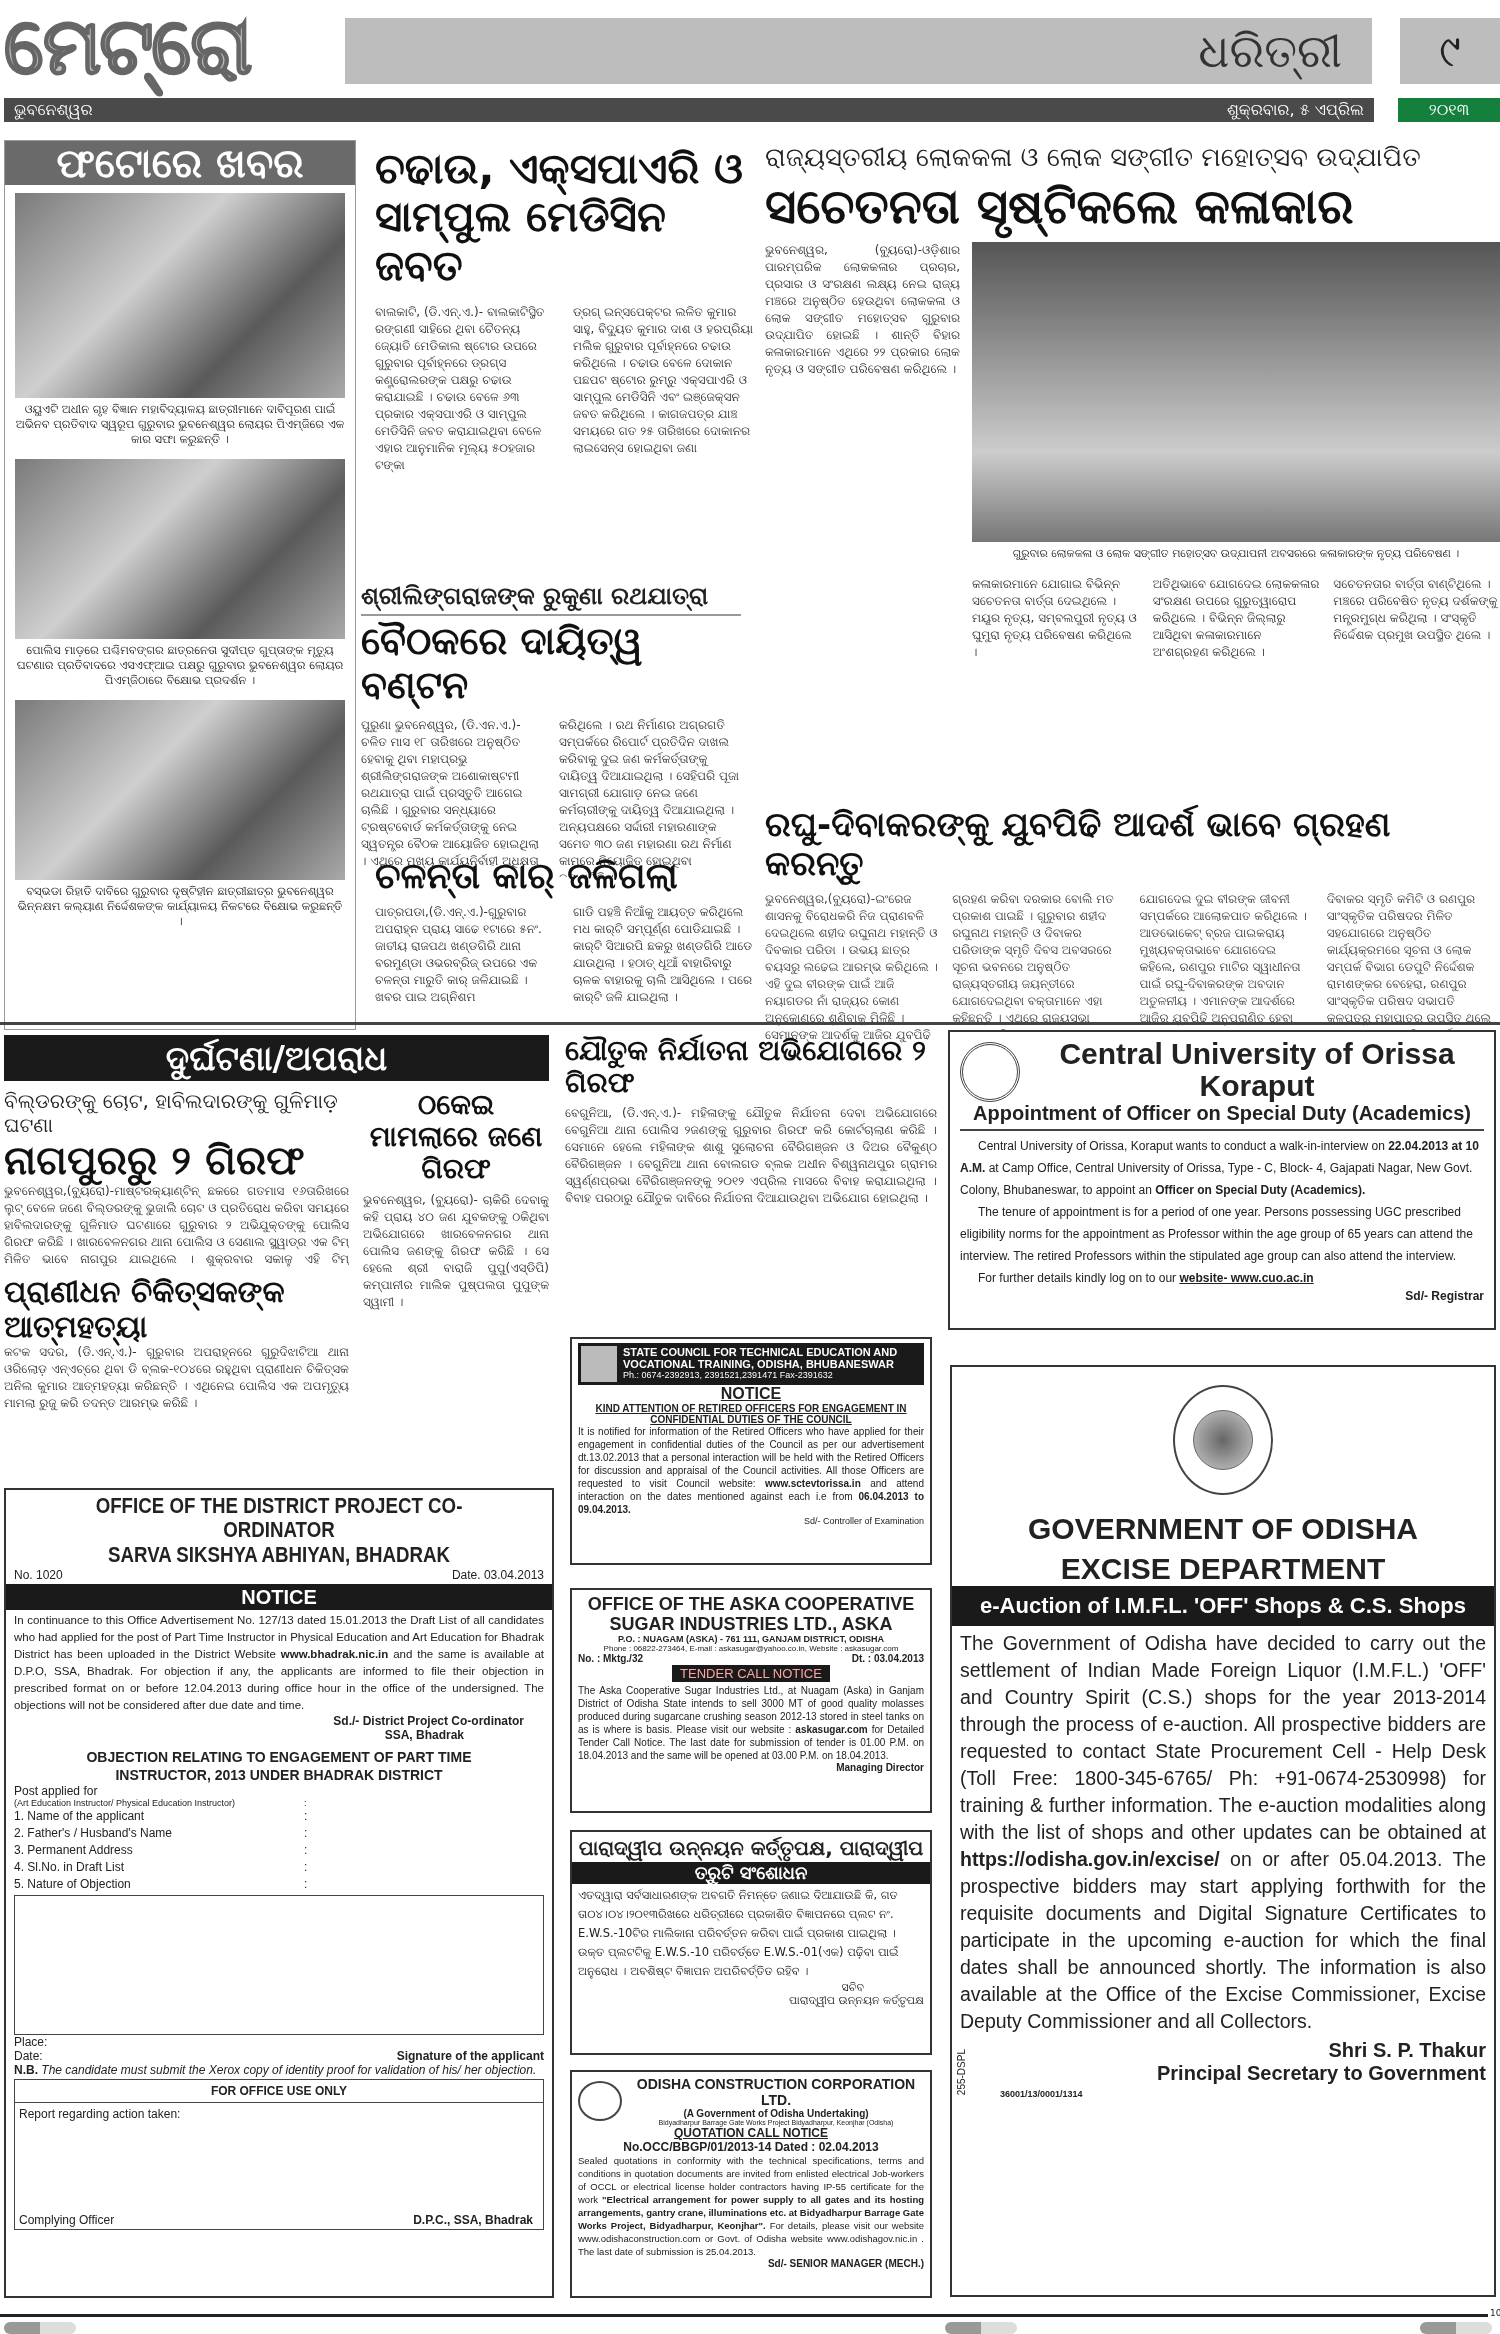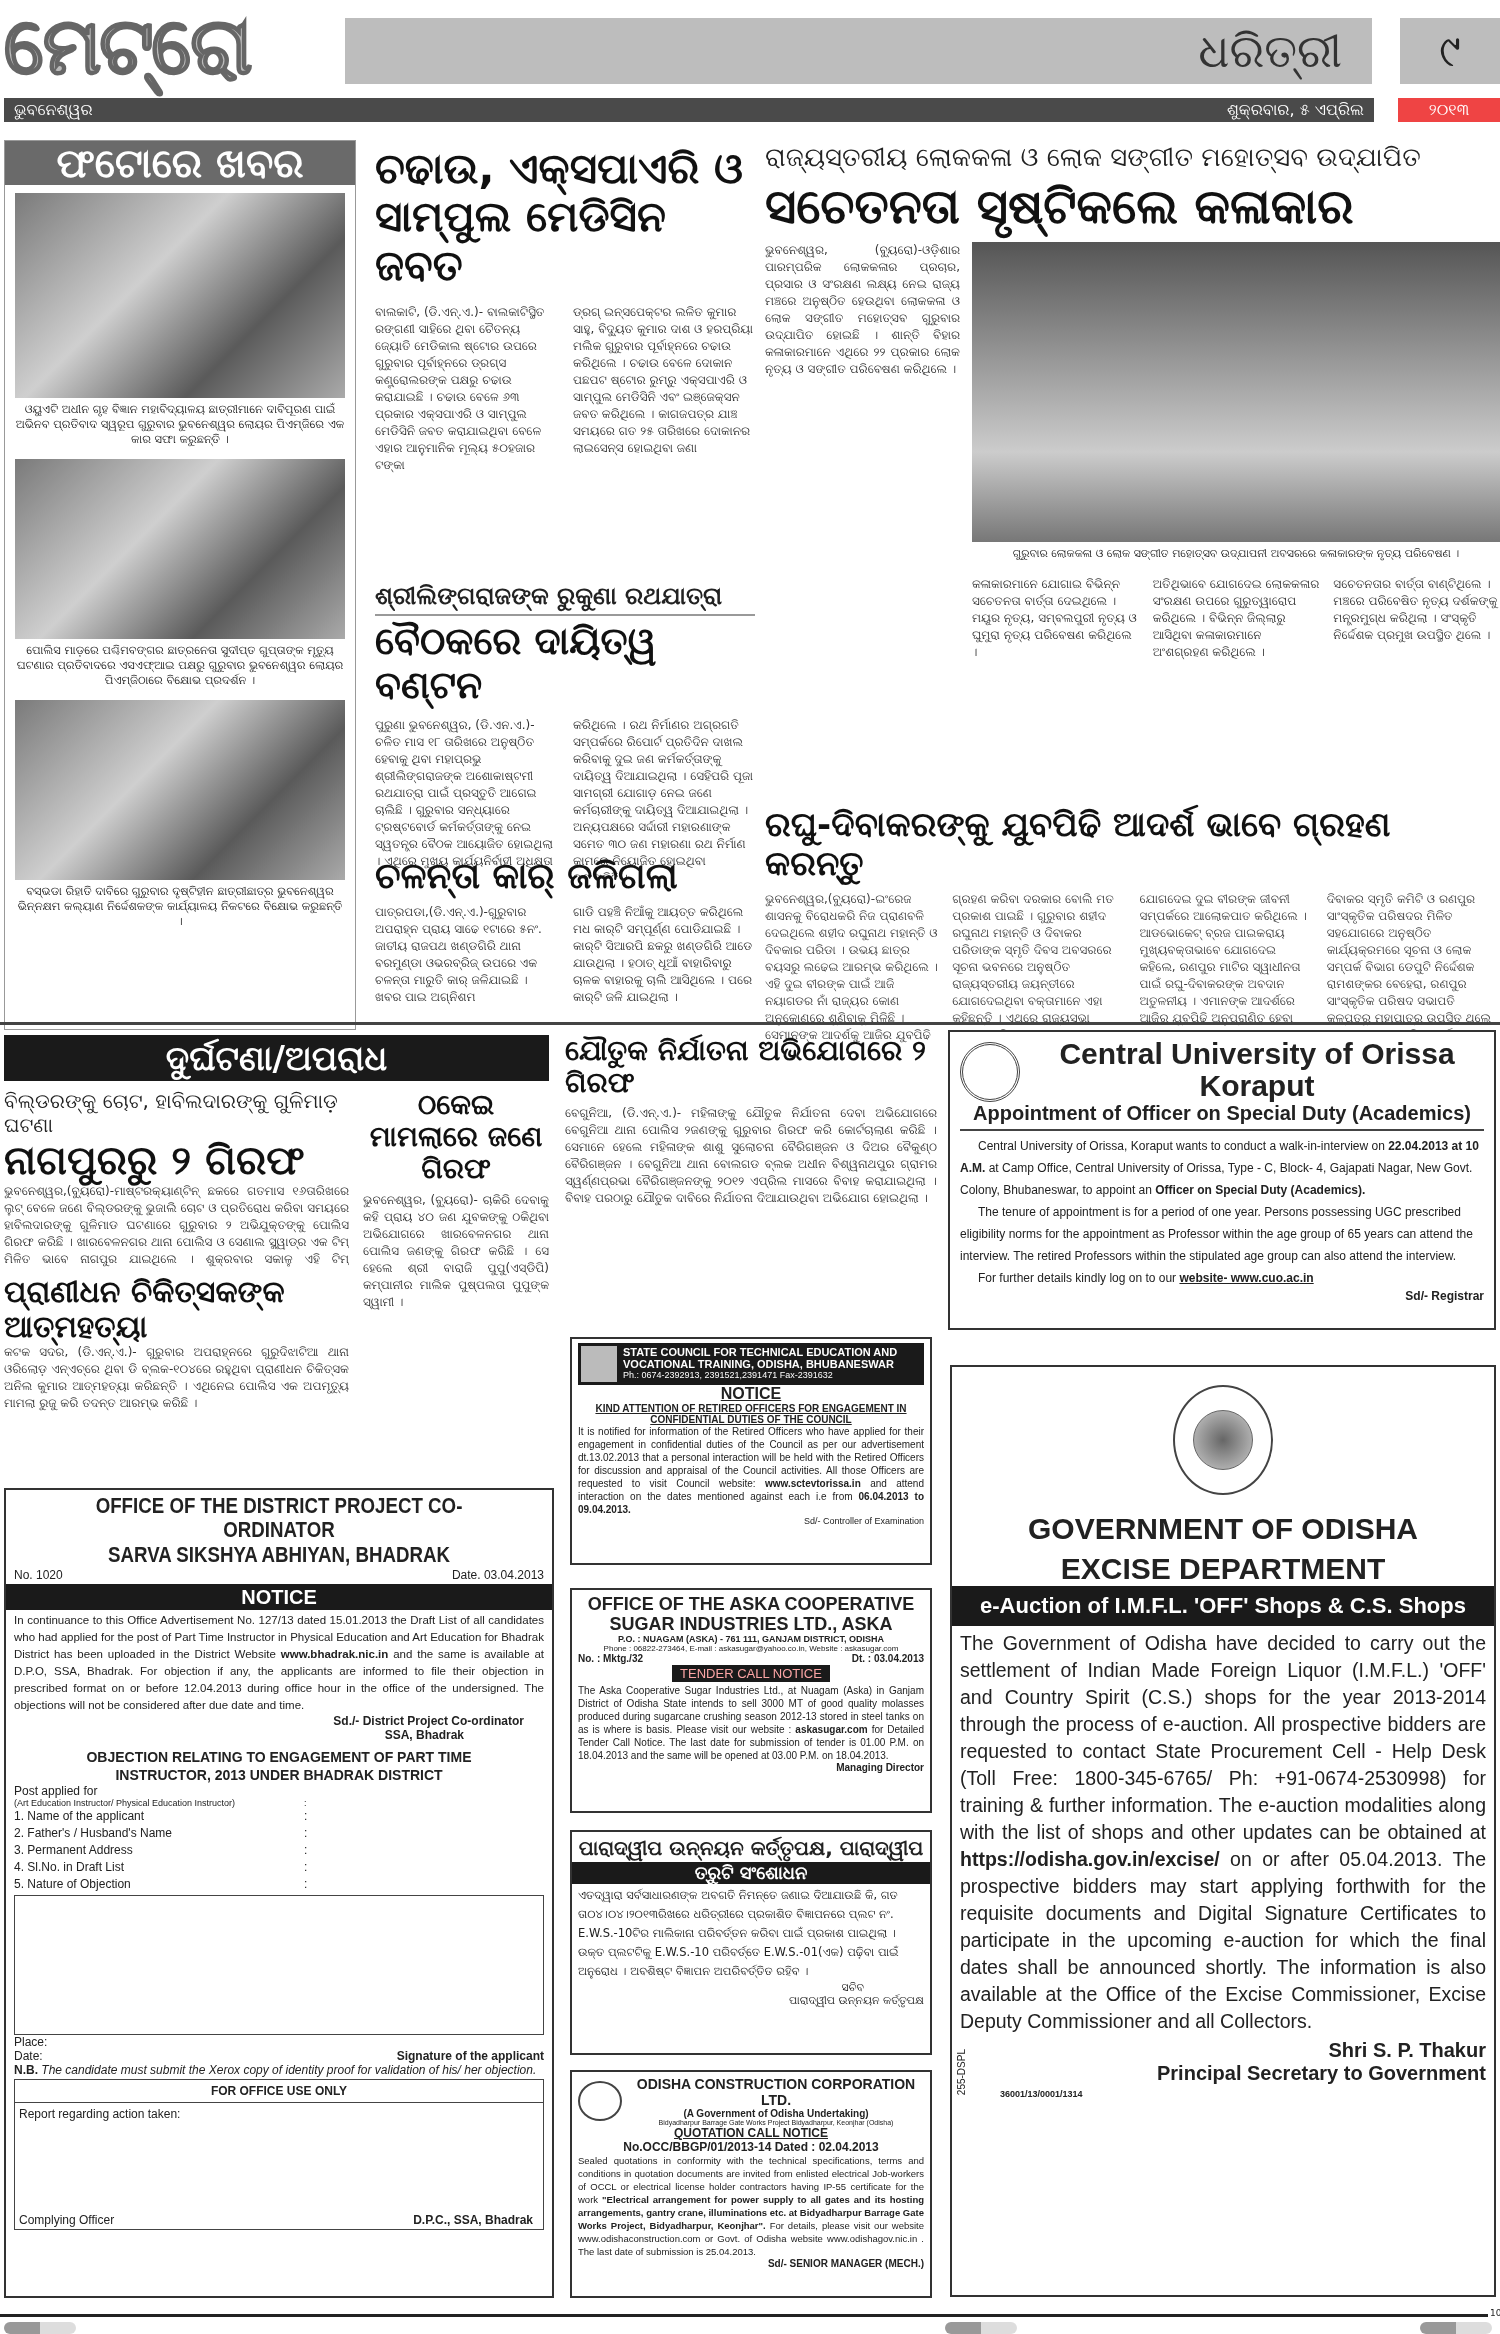--- a/index.html
+++ b/index.html
@@ -4,21 +4,21 @@
 <style>
 *{box-sizing:border-box;margin:0;padding:0;}
 body{width:1500px;height:2334px;background:#fff;font-family:"DejaVu Sans",sans-serif;color:#222;position:relative;overflow:hidden;}
 .abs{position:absolute;}
 
 .logo{left:0;top:0;width:340px;height:92px;font-size:78px;font-weight:bold;color:#bbb;-webkit-text-stroke:2px #666;letter-spacing:-2px;line-height:92px;padding-left:4px;}
 .greybar{left:345px;top:18px;width:1027px;height:66px;background:#bdbdbd;}
 .section{right:10px;top:0;font-size:46px;color:#333;line-height:66px;padding-right:20px;}
 .pagebox{left:1400px;top:18px;width:100px;height:66px;background:#bdbdbd;font-size:44px;text-align:center;line-height:66px;color:#222;}
 .datebar{left:4px;top:98px;width:1370px;height:24px;background:#4a4a4a;color:#fff;font-size:16px;line-height:24px;padding:0 10px;display:flex;justify-content:space-between;}
-.yearbox{left:1398px;top:98px;width:102px;height:24px;background:#ef4444;color:#fff;font-size:16px;text-align:center;line-height:24px;}
+.yearbox{left:1398px;top:98px;width:102px;height:24px;background:#15803d;color:#fff;font-size:16px;text-align:center;line-height:24px;}
 
 .photocol{left:4px;top:140px;width:352px;height:890px;border:1px solid #999;}
 .photohead{background:#6a6a6a;color:#fff;font-size:40px;font-weight:bold;text-align:center;height:44px;line-height:44px;}
 .photo{margin:8px 10px 0;background:linear-gradient(135deg,#7a7a7a,#cfcfcf 40%,#5a5a5a 70%,#aaa);}
 .cap{font-size:11.5px;text-align:center;padding:4px 10px;line-height:15px;}
 
 .h1{font-weight:bold;color:#111;line-height:1.15;}
 .col2{display:grid;grid-template-columns:1fr 1fr;column-gap:16px;font-size:12px;line-height:17px;color:#333;}
 .col4{display:grid;grid-template-columns:repeat(4,1fr);column-gap:14px;font-size:12px;line-height:17px;color:#404040;}
 .body{font-size:12px;line-height:17px;color:#333;text-align:justify;}
@@ -55,21 +55,21 @@
 </div>
 
 <div class="abs" style="left:375px;top:145px;width:380px;">
   <div class="h1" style="font-size:42px;">ଚଢାଉ, ଏକ୍ସପାଏରି ଓ ସାମ୍ପୁଲ ମେଡିସିନ ଜବତ</div>
   <div class="col2" style="margin-top:14px;height:300px;overflow:hidden;">
     <div>ବାଲକାଟି, (ଡି.ଏନ୍‌.ଏ.)- ବାଲକାଟିସ୍ଥିତ ରଙ୍ଗଣୀ ସାହିରେ ଥିବା ଚୈତନ୍ୟ ଜ୍ୟୋତି ମେଡିକାଲ ଷ୍ଟୋର ଉପରେ ଗୁରୁବାର ପୂର୍ବାହ୍ନରେ ଡ୍ରଗ୍ସ କଣ୍ଟ୍ରୋଲରଙ୍କ ପକ୍ଷରୁ ଚଢାଉ କରାଯାଇଛି । ଚଢାଉ ବେଳେ ୬୩ ପ୍ରକାର ଏକ୍ସପାଏରି ଓ ସାମ୍ପୁଲ ମେଡିସିନି ଜବତ କରାଯାଇଥିବା ବେଳେ ଏହାର ଆନୁମାନିକ ମୂଲ୍ୟ ୫୦ହଜାର ଟଙ୍କା</div>
     <div>ଡ୍ରଗ୍‌ ଇନ୍ସପେକ୍ଟର ଲଳିତ କୁମାର ସାହୁ, ବିଦ୍ୟୁତ କୁମାର ଦାଶ ଓ ହରପ୍ରିୟା ମଲିକ ଗୁରୁବାର ପୂର୍ବାହ୍ନରେ ଚଢାଉ କରିଥିଲେ । ଚଢାଉ ବେଳେ ଦୋକାନ ପଛପଟ ଷ୍ଟୋର ରୁମ୍‌ରୁ ଏକ୍ସପାଏରି ଓ ସାମ୍ପୁଲ ମେଡିସିନି ଏବଂ ଇଞ୍ଜେକ୍ସନ ଜବତ କରିଥିଲେ । କାଗଜପତ୍ର ଯାଞ୍ଚ ସମୟରେ ଗତ ୨୫ ତାରିଖରେ ଦୋକାନର ଲାଇସେନ୍ସ ହୋଇଥିବା ଜଣା</div>
   </div>
 </div>
 
-<div class="abs" style="left:375px;top:582px;width:380px;">
+<div class="abs" style="left:361px;top:582px;width:380px;">
   <div style="font-size:24px;font-weight:bold;">ଶ୍ରୀଲିଙ୍ଗରାଜଙ୍କ ରୁକୁଣା ରଥଯାତ୍ରା</div>
   <div class="rule" style="margin:4px 0;"></div>
   <div class="h1" style="font-size:38px;">ବୈଠକରେ ଦାୟିତ୍ୱ ବଣ୍ଟନ</div>
   <div class="col2" style="margin-top:10px;height:160px;overflow:hidden;">
     <div>ପୁରୁଣା ଭୁବନେଶ୍ୱର, (ଡି.ଏନ.ଏ.)- ଚଳିତ ମାସ ୧୮ ତାରିଖରେ ଅନୁଷ୍ଠିତ ହେବାକୁ ଥିବା ମହାପ୍ରଭୁ ଶ୍ରୀଲିଙ୍ଗରାଜଙ୍କ ଅଶୋକାଷ୍ଟମୀ ରଥଯାତ୍ରା ପାଇଁ ପ୍ରସ୍ତୁତି ଆଗେଇ ଚାଲିଛି । ଗୁରୁବାର ସନ୍ଧ୍ୟାରେ ଟ୍ରଷ୍ଟବୋର୍ଡ କର୍ମକର୍ତ୍ତାଙ୍କୁ ନେଇ ସ୍ୱତନ୍ତ୍ର ବୈଠକ ଆୟୋଜିତ ହୋଇଥିଲା । ଏଥିରେ ମୁଖ୍ୟ କାର୍ଯ୍ୟନିର୍ବାହୀ ଅଧିକ୍ଷତା</div>
     <div>କରିଥିଲେ । ରଥ ନିର୍ମାଣର ଅଗ୍ରଗତି ସମ୍ପର୍କରେ ରିପୋର୍ଟ ପ୍ରତିଦିନ ଦାଖଲ କରିବାକୁ ଦୁଇ ଜଣ କର୍ମକର୍ତ୍ତାଙ୍କୁ ଦାୟିତ୍ୱ ଦିଆଯାଇଥିଲା । ସେହିପରି ପୂଜା ସାମଗ୍ରୀ ଯୋଗାଡ଼ ନେଇ ଜଣେ କର୍ମଚାରୀଙ୍କୁ ଦାୟିତ୍ୱ ଦିଆଯାଇଥିଲା । ଅନ୍ୟପକ୍ଷରେ ସର୍ଦ୍ଦାରୀ ମହାରଣାଙ୍କ ସମେତ ୩୦ ଜଣ ମହାରଣା ରଥ ନିର୍ମାଣ କାମରେ ନିୟୋଜିତ ହୋଇଥିବା ଜଣାପଡ଼ିଛି ।</div>
   </div>
 </div>
 
 <div class="abs" style="left:375px;top:855px;width:380px;">

